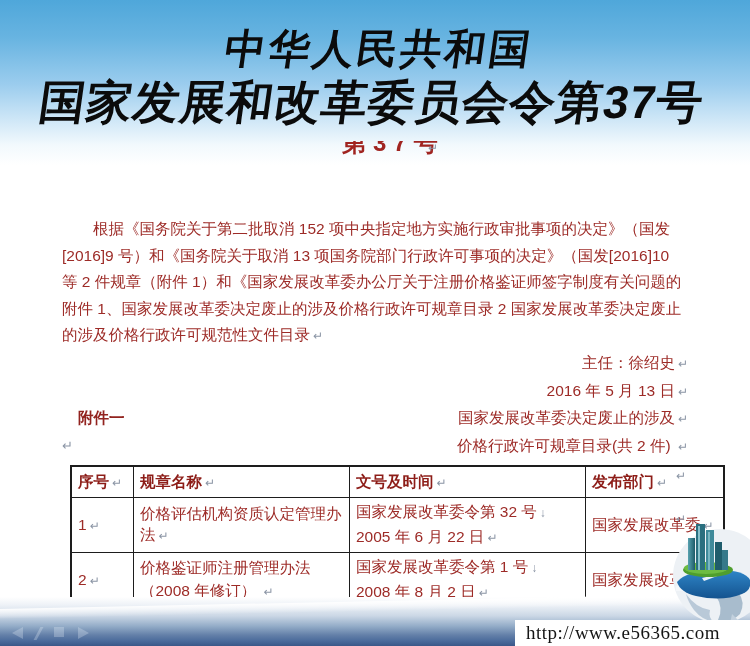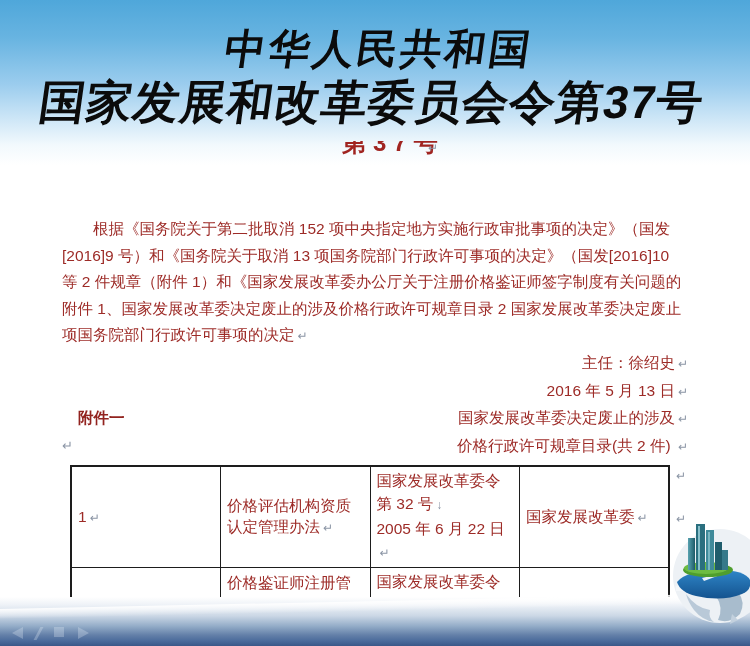--- a/index.html
+++ b/index.html
@@ -76,34 +76,40 @@
   <div class="clip-frag">
     <span>第37号</span>
   </div>
   <span class="frag-mark">↵</span>
 
   <div class="doc-text">
     <div class="indent">根据《国务院关于第二批取消 152 项中央指定地方实施行政审批事项的决定》（国发</div>
     <div>[2016]9 号）和《国务院关于取消 13 项国务院部门行政许可事项的决定》（国发[2016]10</div>
     <div>等 2 件规章（附件 1）和《国家发展改革委办公厅关于注册价格鉴证师签字制度有关问题的</div>
     <div>附件 1、国家发展改革委决定废止的涉及价格行政许可规章目录 2 国家发展改革委决定废止</div>
-    <div><span>项国务院部门行政许可事项的决定</span><span class="pm">↵</span></div>
+    <div><span>的涉及价格行政许可规范性文件目录</span><span class="pm">↵</span></div>
     <div class="center"><span>主任：徐绍史</span><span class="pm">↵</span></div>
     <div class="center"><span>2016 年 5 月 13 日</span><span class="pm">↵</span></div>
     <div class="center att-row">
       <span class="att-label">附件一</span>
       <span>国家发展改革委决定废止的涉及</span><span class="pm">↵</span>
     </div>
     <div class="center"><span>价格行政许可规章目录(共 2 件)</span> <span class="pm">↵</span></div>
   </div>
 
   <span class="empty-pmark">↵</span>
 
   <table class="doc-table">
     <tbody>
+        <tr>
+      <th class="c-no"><span>序号</span><span class="pm">↵</span></th>
+      <th class="c-name"><span>规章名称</span><span class="pm">↵</span></th>
+      <th class="c-doc"><span>文号及时间</span><span class="pm">↵</span></th>
+      <th class="c-dept"><span>发布部门</span><span class="pm">↵</span></th>
+    </tr>
     <tr class="r1">
       <td><span>1</span><span class="pm">↵</span></td>
       <td><span>价格评估机构资质认定管理办法</span><span class="pm">↵</span></td>
       <td class="twol">
         <div><span>国家发展改革委令第 32 号</span><span class="pm">↓</span></div>
         <div><span>2005 年 6 月 22 日</span><span class="pm">↵</span></div>
       </td>
       <td><span>国家发展改革委</span><span class="pm">↵</span></td>
     </tr>
     <tr class="r2">
@@ -159,14 +165,17 @@
 
     <rect x="16" y="22" width="7" height="32" fill="url(#bld)"></rect>
     <rect x="24" y="8" width="9" height="46" fill="#2a6f7f"></rect>
     <rect x="34" y="14" width="8" height="40" fill="#3f8a9a"></rect>
     <rect x="43" y="26" width="7" height="28" fill="#1f5d6c"></rect>
     <rect x="50" y="34" width="6" height="20" fill="#35798a"></rect>
     <rect x="26" y="10" width="2" height="44" fill="#9fd4de" opacity="0.8"></rect>
     <rect x="36" y="16" width="2" height="38" fill="#9fd4de" opacity="0.6"></rect>
   </svg>
 
+  <div class="url-box">
+    <span>http://www.e56365.com</span>
+  </div>
 
 </div>
 
 </body></html>

